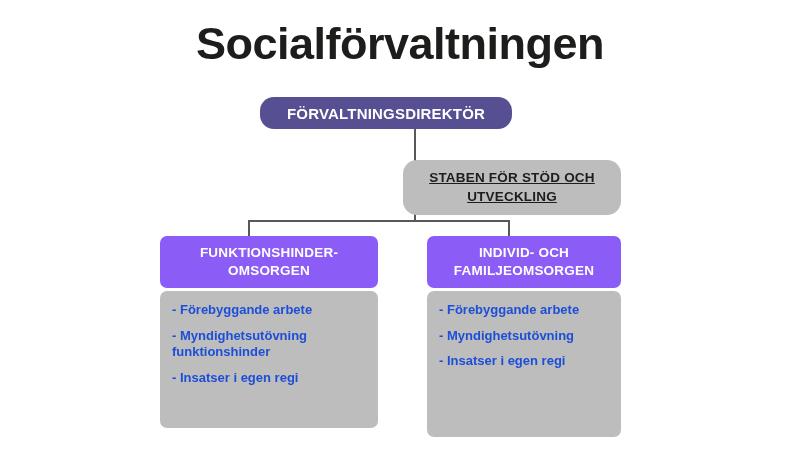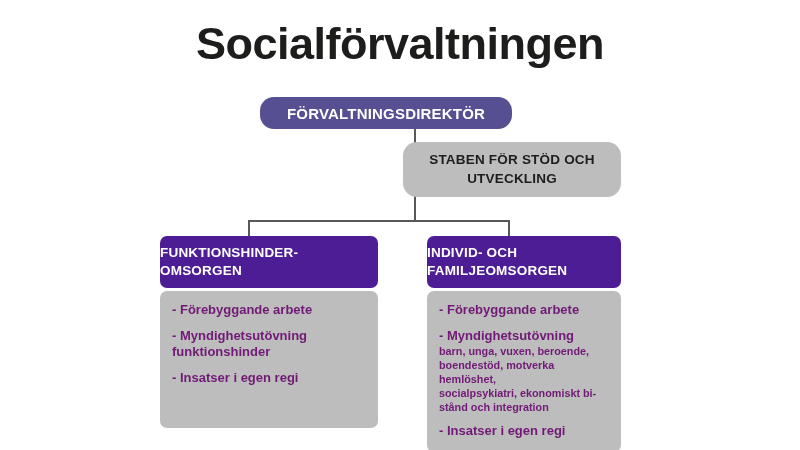--- a/index.html
+++ b/index.html
@@ -46,51 +46,53 @@
   .box-gray   { background:#bdbdbd; color:#1d1d1b; }
 
   
   .director {
     left:260px; top:97px; width:252px; height:32px;
     font-size:15px; font-weight:bold; letter-spacing:0.2px;
   }
 
   
   .staff {
-    left:403px; top:142px; width:218px; height:55px;
+    left:403px; top:160px; width:218px; height:55px;
     font-size:13.5px; font-weight:bold; line-height:1.35;
     letter-spacing:0.2px;
+    text-decoration:underline;
   }
 
   
   .dept { position:absolute; }
   .dept-left  { left:160px; top:236px; width:218px; }
   .dept-right { left:403px; top:236px; width:218px;padding-left:24px; }
 
   .dept-header {
     position:relative;
     width:100%;
     border-radius:7px;
-    background:#4c1d95;
+    background:#8b5cf6;
     color:#ffffff;
     font-size:13.5px;
     font-weight:bold;
     letter-spacing:0.2px;
     line-height:1.35;
     height:52px;
     display:flex;
     align-items:center;
     justify-content:center;
+    text-align:center;
   }
   .dept-body {
     position:relative;
     width:100%;
     border-radius:7px;
     background:#bdbdbd;
-    color:#701a75;
+    color:#1d4ed8;
     margin-top:3px;
     padding:11px 10px 12px 12px;
   }
   .dept-left  .dept-body { min-height:137px; }
   .dept-right .dept-body { min-height:146px; }
 
   .item { margin-bottom:9px; }
   .item:last-child { margin-bottom:0; }
   .item-main {
     font-size:13px;
@@ -144,24 +146,20 @@
 
   <div class="dept dept-right">
     <div class="dept-header">INDIVID- OCH
 FAMILJEOMSORGEN</div>
     <div class="dept-body">
       <div class="item">
         <div class="item-main">- Förebyggande arbete</div>
       </div>
       <div class="item">
         <div class="item-main">- Myndighetsutövning</div>
-        <div class="item-sub">barn, unga, vuxen, beroende,
-boendestöd, motverka hemlöshet,
-socialpsykiatri, ekonomiskt bi-
-stånd och integration</div>
       </div>
       <div class="item">
         <div class="item-main">- Insatser i egen regi</div>
       </div>
     </div>
   </div>
 
 </div>
 
 </body></html>

